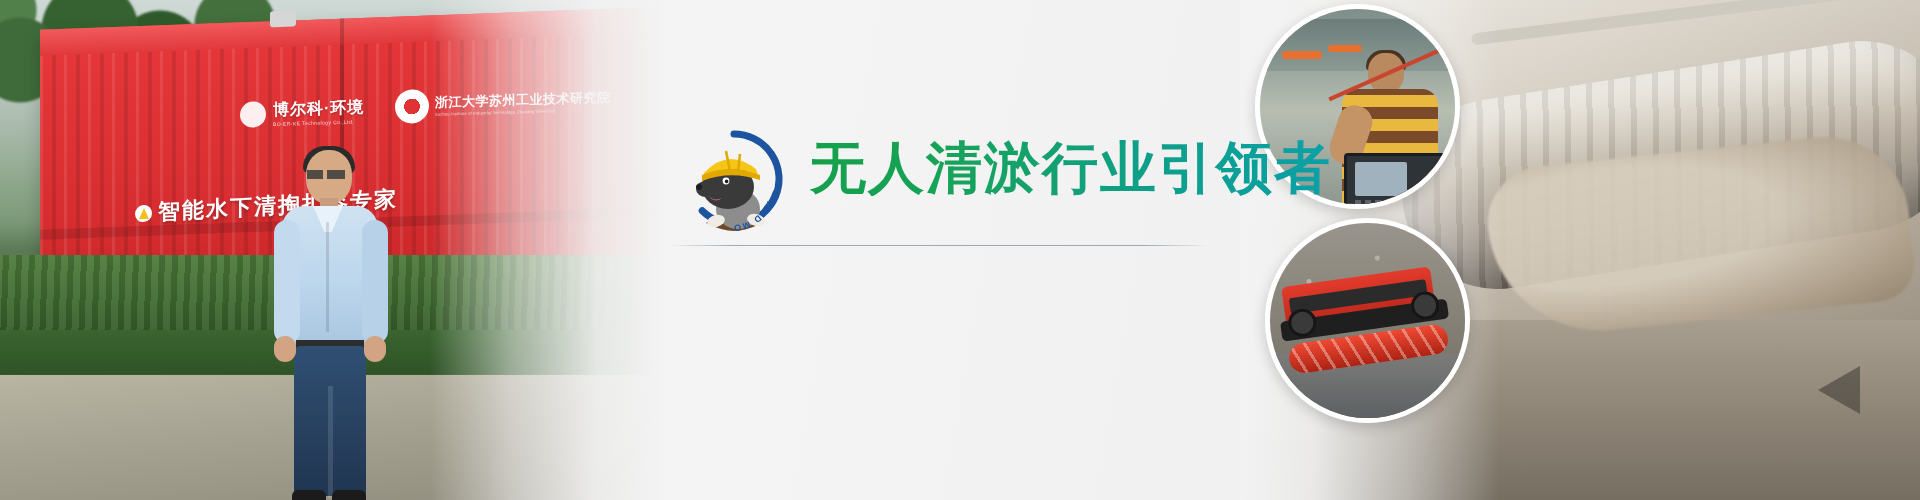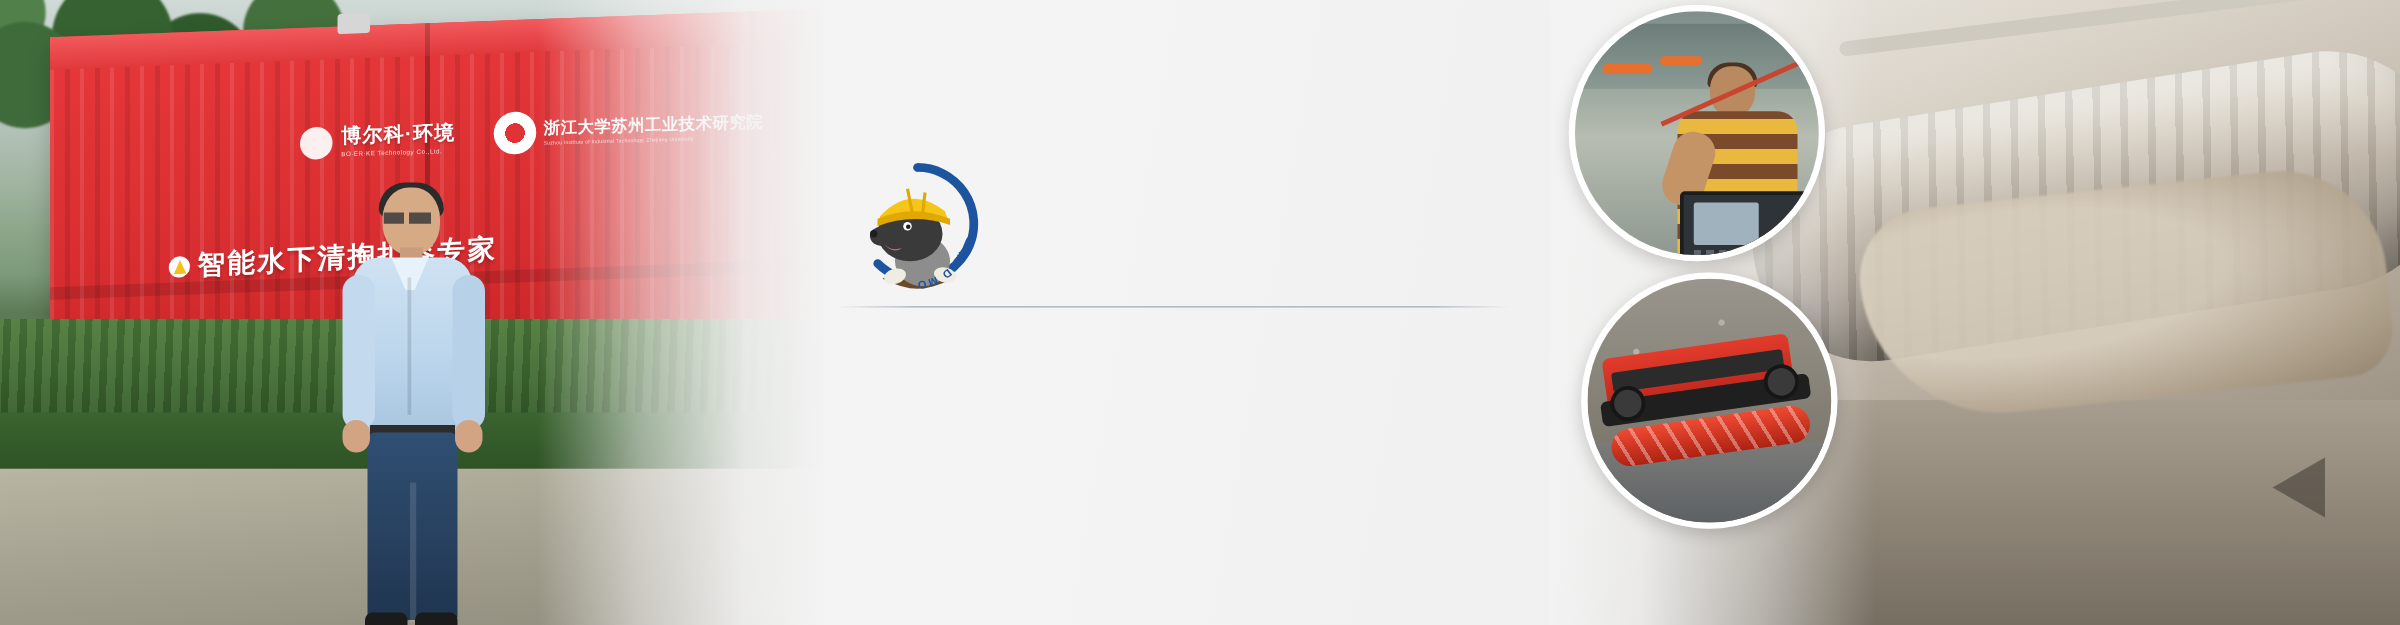--- a/index.html
+++ b/index.html
@@ -314,16 +314,17 @@
 
         <defs>
           <path id="arcpath" d="M88 74 A38 38 0 0 1 52 100" fill="none"></path>
         </defs>
         <text font-family="'Liberation Sans',sans-serif" font-size="9" font-weight="bold" fill="#1c54a0" letter-spacing="1.2">
           <textPath href="#arcpath" startOffset="4%">MUD MOLE</textPath>
         </text>
       </svg>
     </div>
 
+    <div class="headline">无人清淤行业引领者</div>
     <div class="rule"></div>
   </div>
 
 </div>
 
 </body></html>

